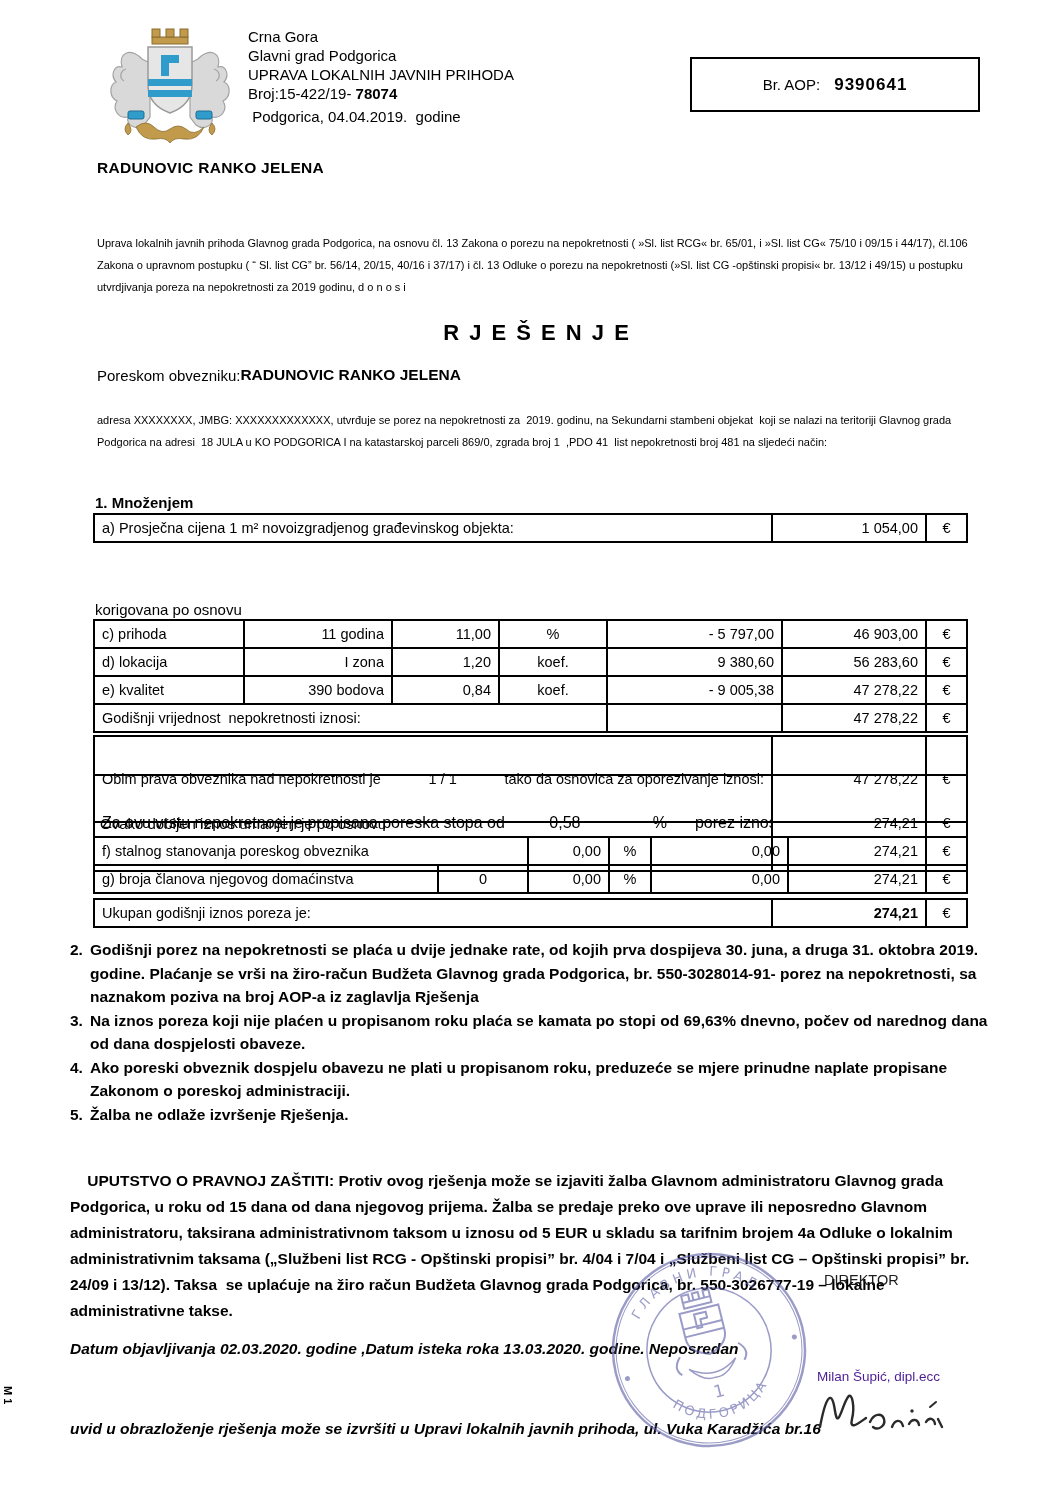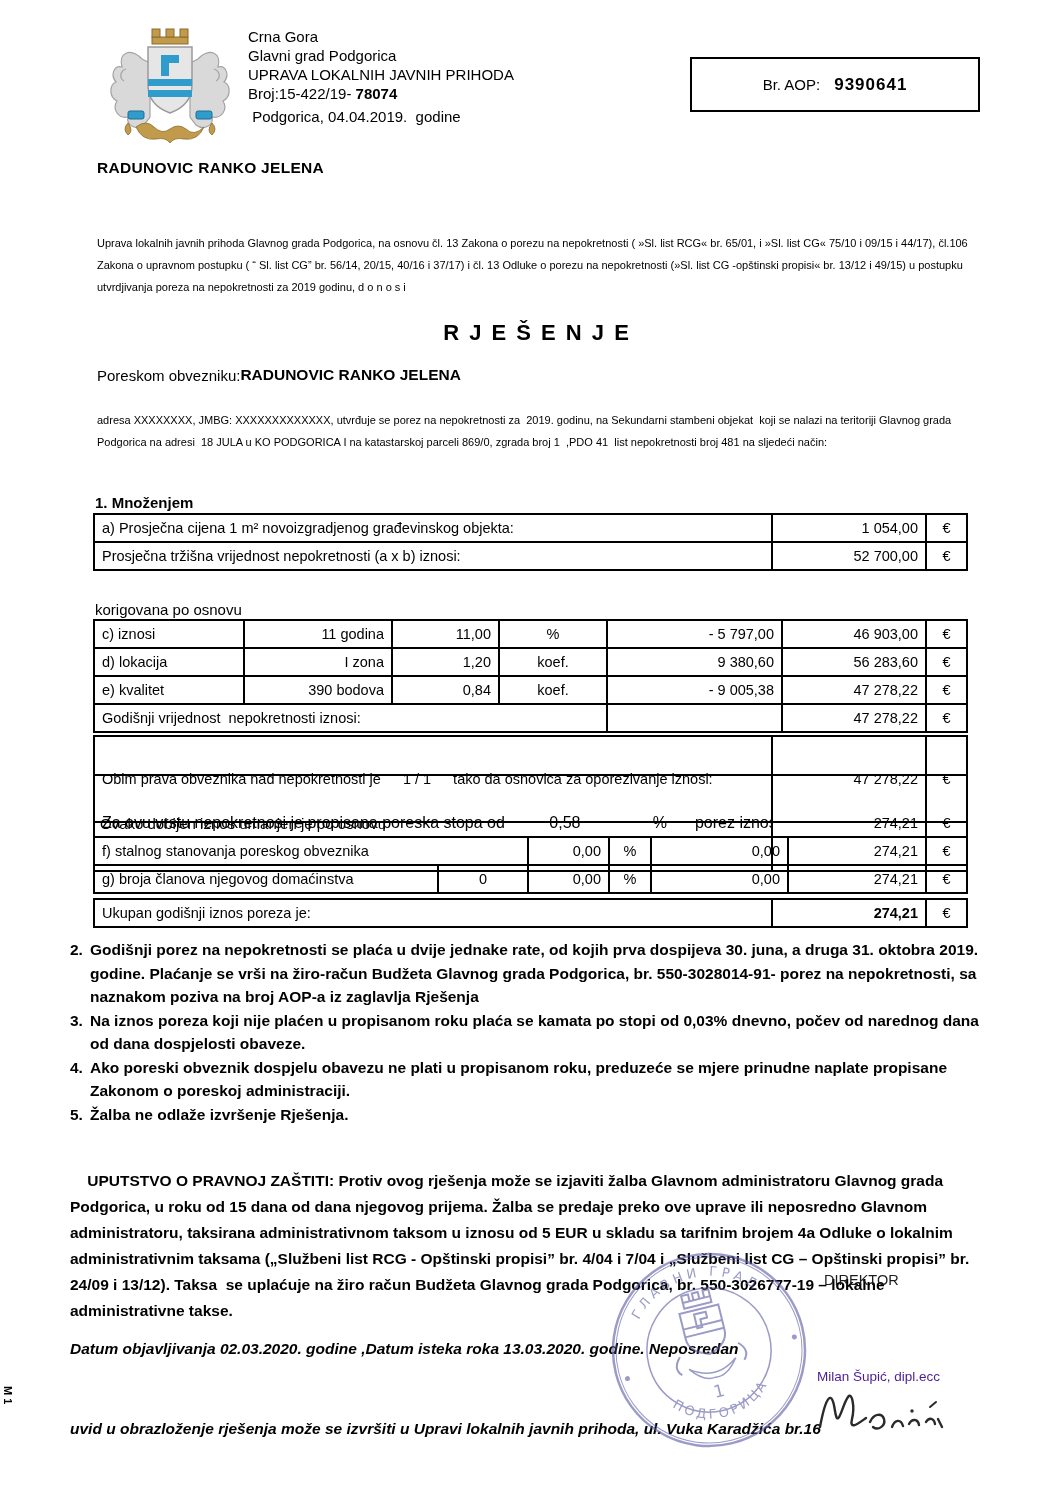--- a/index.html
+++ b/index.html
@@ -18,21 +18,21 @@
   .tp-row{display:flex;gap:0;align-items:flex-end;font-size:15px;}
   .sec-head{font-size:15px;font-weight:600;}
   .note{font-size:15px;}
   table.doc{border-collapse:collapse;table-layout:fixed;}
   table.doc td{border:2px solid #000;font-size:14.5px;padding:2px 7px;height:22px;
                vertical-align:middle;white-space:pre;overflow:hidden;}
   td.num{text-align:right;}
   td.ctr{text-align:center;}
   td.cur{border-left:4px double #000;text-align:center;font-size:15px;}
   td.thickR{border-right:3px solid #000;}
-  .inline-flex-cell{display:flex;align-items:center;width:100%;}
+  .inline-flex-cell{display:flex;align-items:center;width:100%;justify-content:space-between;}
   .items{font-size:15.5px;font-weight:600;line-height:23.5px;}
   .item{display:flex;}
   .item-num{flex:0 0 20px;}
   .item-text{flex:1;white-space:pre-wrap;}
   .uput{font-size:15.5px;font-weight:600;line-height:26px;white-space:pre-wrap;}
   .closing{font-size:15.5px;line-height:26.5px;white-space:pre-wrap;}
   .closing .it{font-style:italic;font-weight:600;}
   .sig-title{font-size:14.5px;color:#1c1c1c;}
   .sig-name{font-size:13.5px;color:#4c1d95;}
   .stamp-wrap{opacity:.62;pointer-events:none;}
@@ -105,43 +105,38 @@
         <col style="width:678px">
         <col style="width:154px">
         <col style="width:41px">
       </colgroup>
     <tbody>
         <tr>
       <td>a) Prosječna cijena 1 m² novoizgradjenog građevinskog objekta:</td>
       <td class="num">1 054,00</td>
       <td class="cur">€</td>
     </tr>
-    <tr>
-      <td>Prosječna tržišna vrijednost nepokretnosti (a x b) iznosi:</td>
-      <td class="num">52 700,00</td>
-      <td class="cur">€</td>
-    </tr>
   </tbody>
     </table>
 
   <div class="abs note" style="left:95px;top:601px;">korigovana po osnovu</div>
 
   <table class="doc abs" style="left:93px;top:619px;width:873px;">
     <colgroup>
         <col style="width:150px">
         <col style="width:148px">
         <col style="width:107px">
         <col style="width:108px">
         <col style="width:175px">
         <col style="width:144px">
         <col style="width:41px">
       </colgroup>
     <tbody>
         <tr>
-      <td>c) iznosi</td>
+      <td>c) prihoda</td>
       <td class="num">11 godina</td>
       <td class="num thickR">11,00</td>
       <td class="ctr">%</td>
       <td class="num">- 5 797,00</td>
       <td class="num">46 903,00</td>
       <td class="cur">€</td>
     </tr>
     <tr>
       <td>d) lokacija</td>
       <td class="num">I zona</td>
@@ -260,21 +255,21 @@
   </tbody>
     </table>
 
   <div class="abs items" style="left:70px;top:938px;width:918px;">
     <div class="item">
       <span class="item-num">2.</span>
       <span class="item-text">Godišnji porez na nepokretnosti se plaća u dvije jednake rate, od kojih prva dospijeva 30. juna, a druga 31. oktobra 2019. godine. Plaćanje se vrši na žiro-račun Budžeta Glavnog grada Podgorica, br. 550-3028014-91- porez na nepokretnosti, sa naznakom poziva na broj AOP-a iz zaglavlja Rješenja</span>
     </div>
     <div class="item">
       <span class="item-num">3.</span>
-      <span class="item-text">Na iznos poreza koji nije plaćen u propisanom roku plaća se kamata po stopi od 0,03% dnevno, počev od narednog dana od dana dospjelosti obaveze.</span>
+      <span class="item-text">Na iznos poreza koji nije plaćen u propisanom roku plaća se kamata po stopi od 69,63% dnevno, počev od narednog dana od dana dospjelosti obaveze.</span>
     </div>
     <div class="item">
       <span class="item-num">4.</span>
       <span class="item-text">Ako poreski obveznik dospjelu obavezu ne plati u propisanom roku, preduzeće se mjere prinudne naplate propisane Zakonom o poreskoj administraciji.</span>
     </div>
     <div class="item">
       <span class="item-num">5.</span>
       <span class="item-text">Žalba ne odlaže izvršenje Rješenja.</span>
     </div>
   </div>

